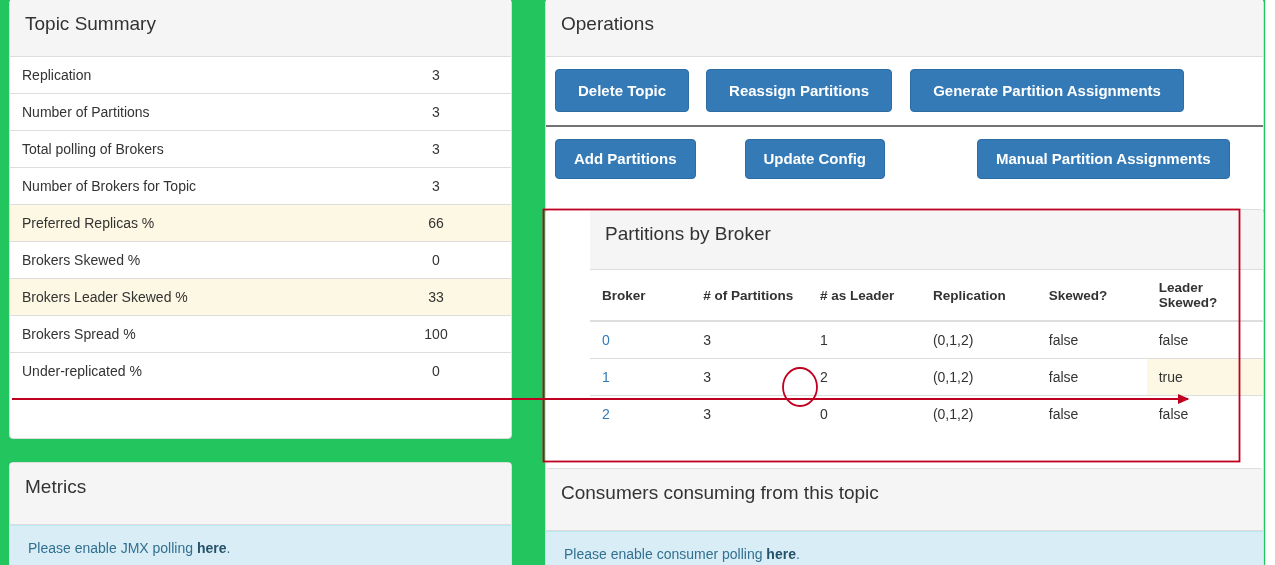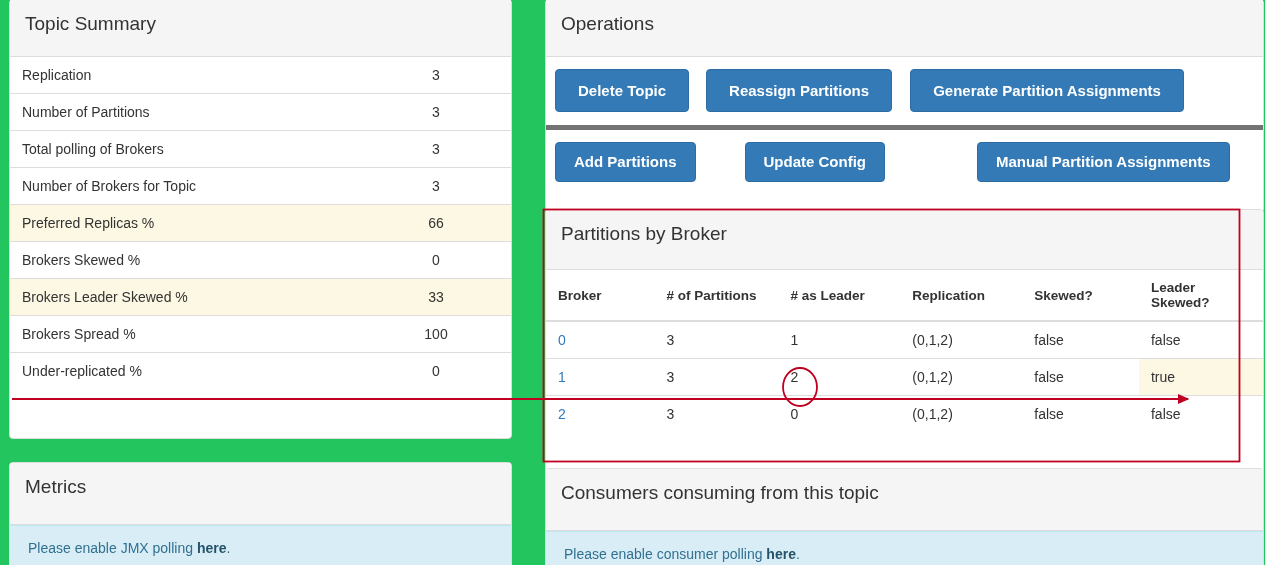--- a/index.html
+++ b/index.html
@@ -93,21 +93,21 @@
     font-size: 14px;
     line-height: 1.42;
     text-align: center;
     cursor: pointer;
     font-family: "Liberation Sans", sans-serif;
     box-sizing: border-box;
     white-space: nowrap;
     font-weight: bold;
   }
   .btn-row {
-    border-top: 5px solid #737373;
+    border-top: 2px solid #737373;
     padding: 14px 13px;
     box-sizing: border-box;
   }
   .btn-row:first-of-type { border-top: none; }
   .btn-lg { padding: 10px 22px; font-size: 15px; }
   .btn-md { padding: 8px 18px; font-size: 15px; }
 
   
   .alert-info {
     background: #d9edf7;
@@ -200,21 +200,21 @@
   </div>
 
   <div class="panel" id="panel-operations" style="left:545px; top:-1px; width:719px; height:214px;">
     <div class="panel-heading" style="height:57px;">
       <div class="panel-title">Operations</div>
     </div>
     <div class="btn-row" id="ops-row-1" style="border-top:none; padding:12px 9px 13px 9px;"><button class="btn btn-lg" style="margin-right: 17px;">Delete Topic</button><button class="btn btn-lg" style="margin-right: 18px;">Reassign Partitions</button><button class="btn btn-lg" style="margin-right: 0px;">Generate Partition Assignments</button></div>
     <div class="btn-row" id="ops-row-2" style="padding:12px 9px 13px 9px;"><button class="btn btn-md" style="margin-right: 49px;">Add Partitions</button><button class="btn btn-md" style="margin-right: 92px;">Update Config</button><button class="btn btn-md" style="margin-right: 0px;">Manual Partition Assignments</button></div>
   </div>
 
-  <div class="panel" id="panel-partitions" style="left:545px; top:209px; width:719px; height:298px;">
+  <div class="panel" id="panel-partitions" style="left:545px; top:209px; width:719px; height:298px;padding-left:44px;">
     <div class="panel-heading" style="height:60px;">
       <div class="panel-title">Partitions by Broker</div>
     </div>
     <table class="tbl broker-tbl" id="broker-table">
       <thead>
         <tr id="broker-head-row">
             <th style="width: 105px;">Broker</th>
             <th style="width: 120px;"># of Partitions</th>
             <th style="width: 118px;"># as Leader</th>
             <th style="width: 118px;">Replication</th>

